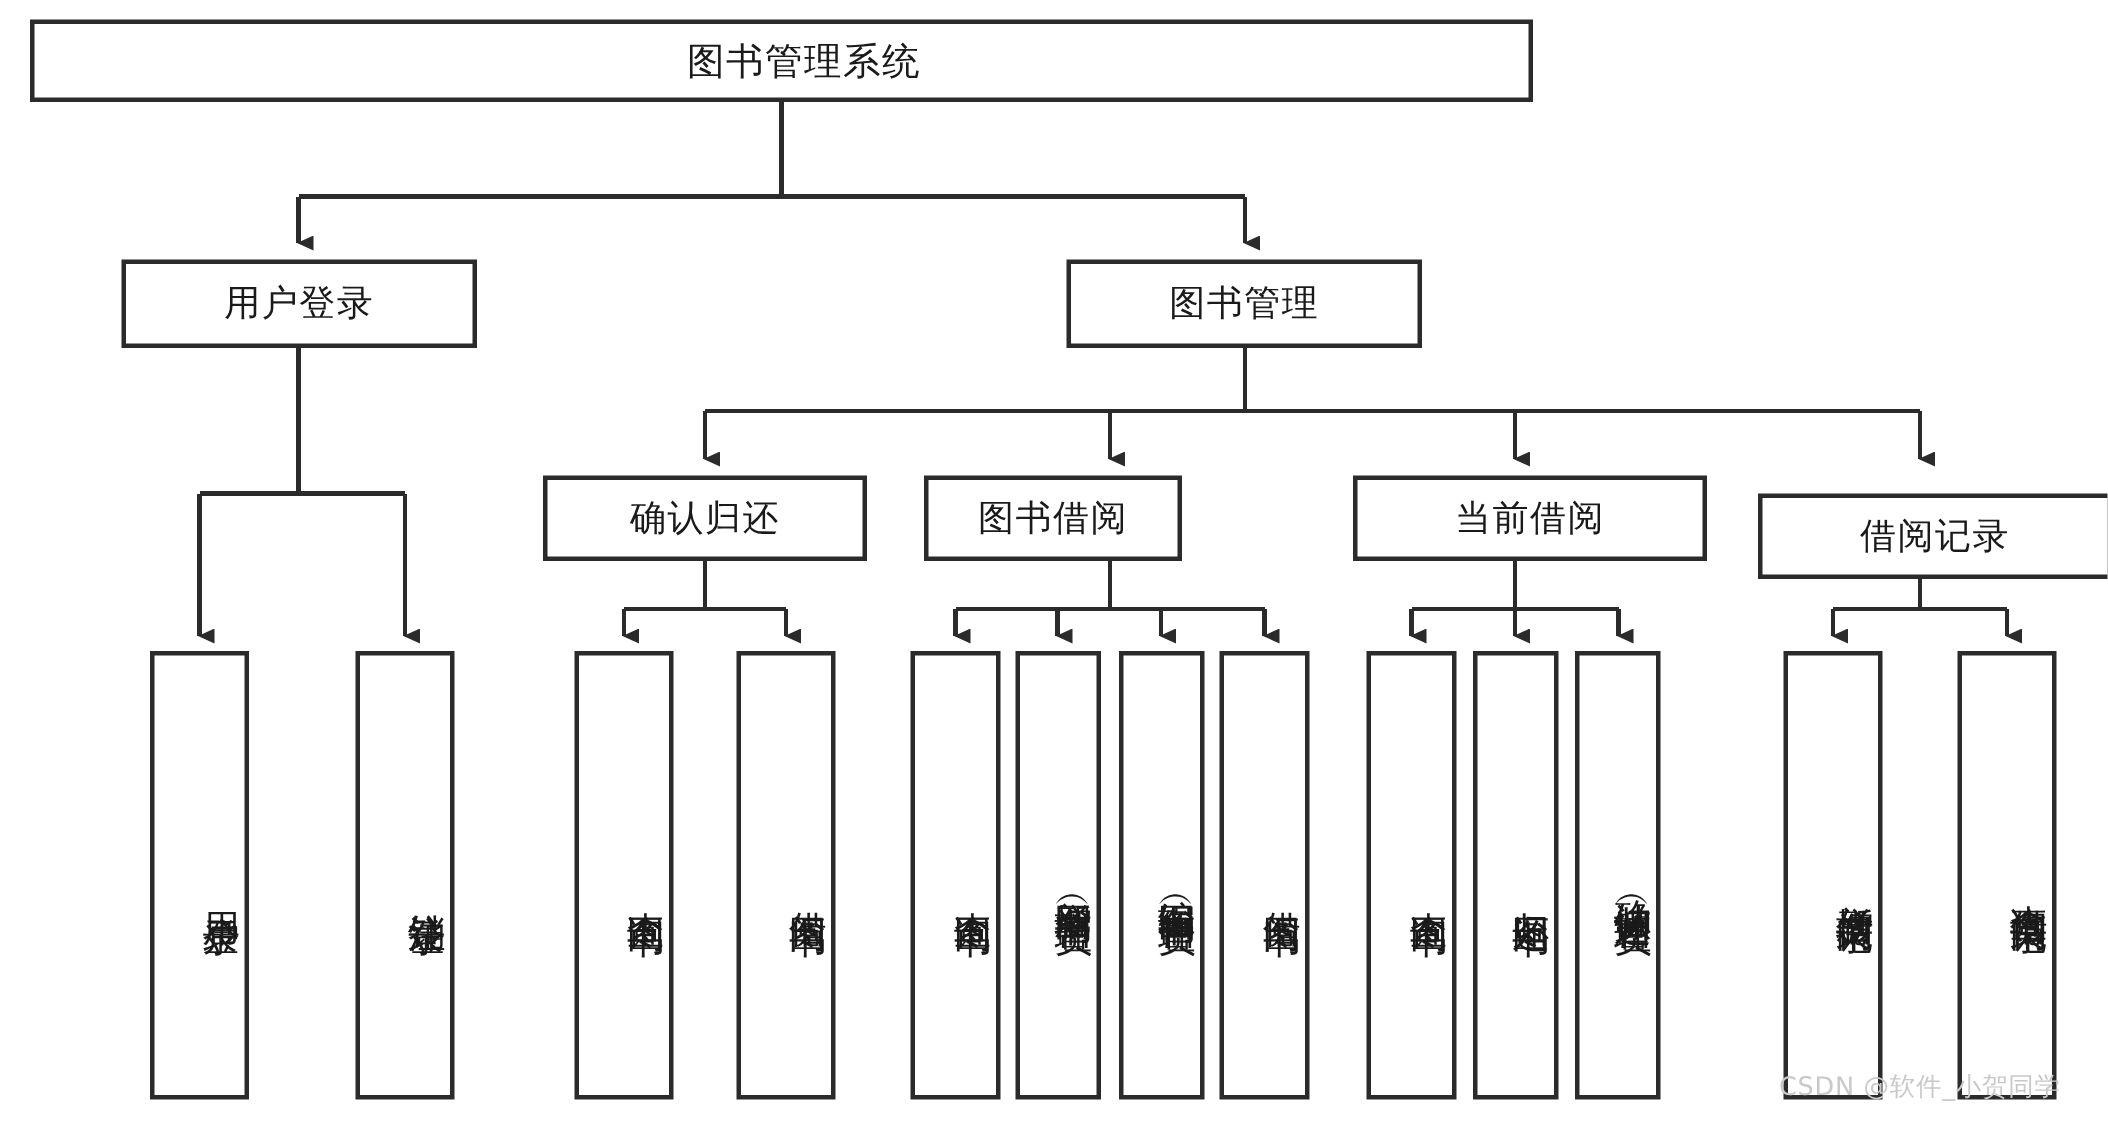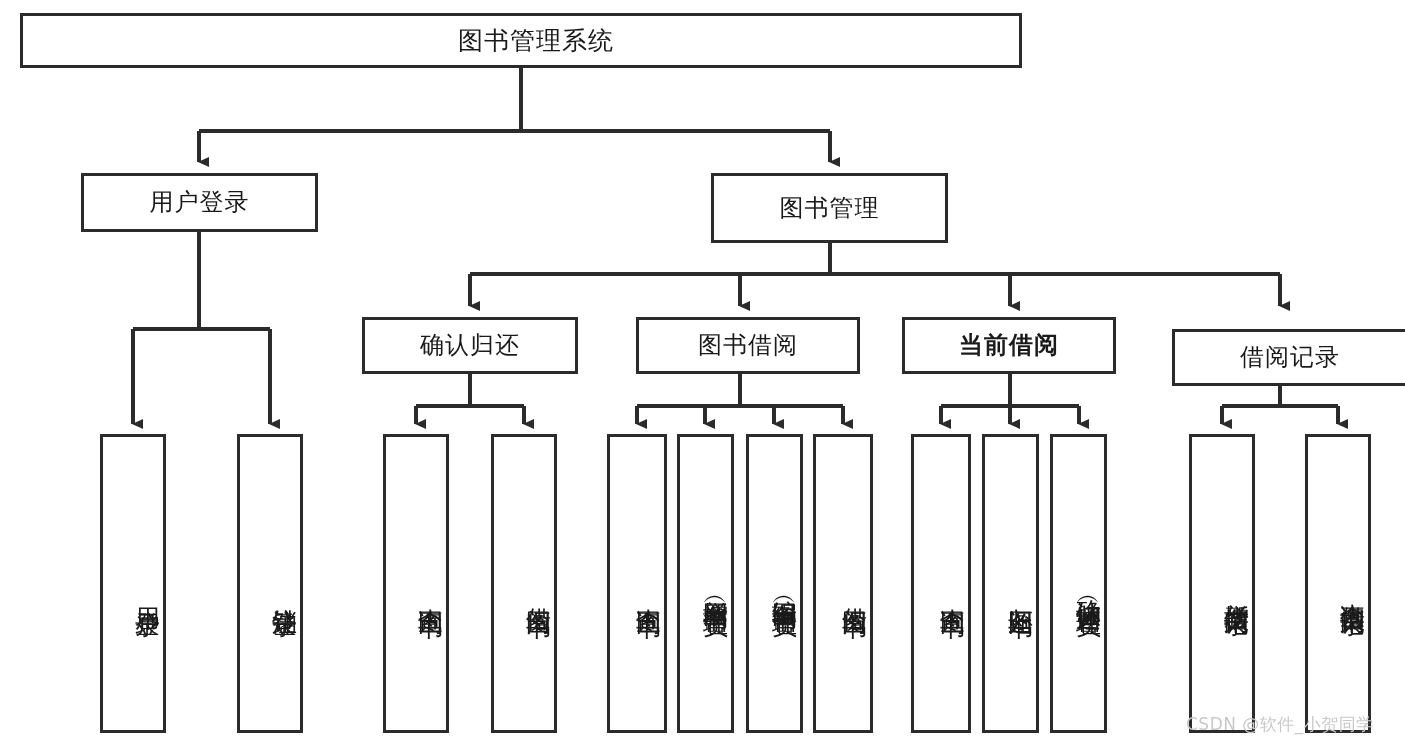--- a/index.html
+++ b/index.html
@@ -71,25 +71,25 @@
       <path d="M1280,374 L1280,406"></path>
       <path d="M1222,406 L1338,406"></path>
       <path d="M1222,406 L1222,424" marker-end="url(#ah)"></path>
       <path d="M1338,406 L1338,424" marker-end="url(#ah)"></path>
     </g>
   </svg>
 
   <div class="node h root" style="left:20px;top:13px;width:1002px;height:55px;padding-left:30px;">图书管理系统</div>
 
   <div class="node h" style="left:81px;top:173px;width:237px;height:59px;">用户登录</div>
-  <div class="node h" style="left:711px;top:173px;width:237px;height:70px;">图书管理</div>
+  <div class="node h" style="left:711px;top:173px;width:237px;height:59px;">图书管理</div>
 
   <div class="node h" style="left:362px;top:317px;width:216px;height:57px;">确认归还</div>
-  <div class="node h" style="left:636px;top:317px;width:224px;height:57px;">图书借阅</div>
-  <div class="node h" style="left:902px;top:317px;width:214px;height:57px;font-weight:bold;">当前借阅</div>
+  <div class="node h" style="left:616px;top:317px;width:172px;height:57px;">图书借阅</div>
+  <div class="node h" style="left:902px;top:317px;width:236px;height:57px;">当前借阅</div>
   <div class="node h" style="left:1172px;top:329px;width:236px;height:57px;">借阅记录</div>
 
   <div class="node v" style="left:100px;top:434px;width:66px;height:299px;">用户登录</div>
   <div class="node v" style="left:237px;top:434px;width:66px;height:299px;">注销登录</div>
 
   <div class="node v" style="left:383px;top:434px;width:66px;height:299px;">查询图书</div>
   <div class="node v" style="left:491px;top:434px;width:66px;height:299px;">借阅图书</div>
 
   <div class="node v" style="left:607px;top:434px;width:60px;height:299px;">查询图书</div>
   <div class="node v tall" style="left:677px;top:434px;width:57px;height:299px;">新增图书（管理员）</div>

